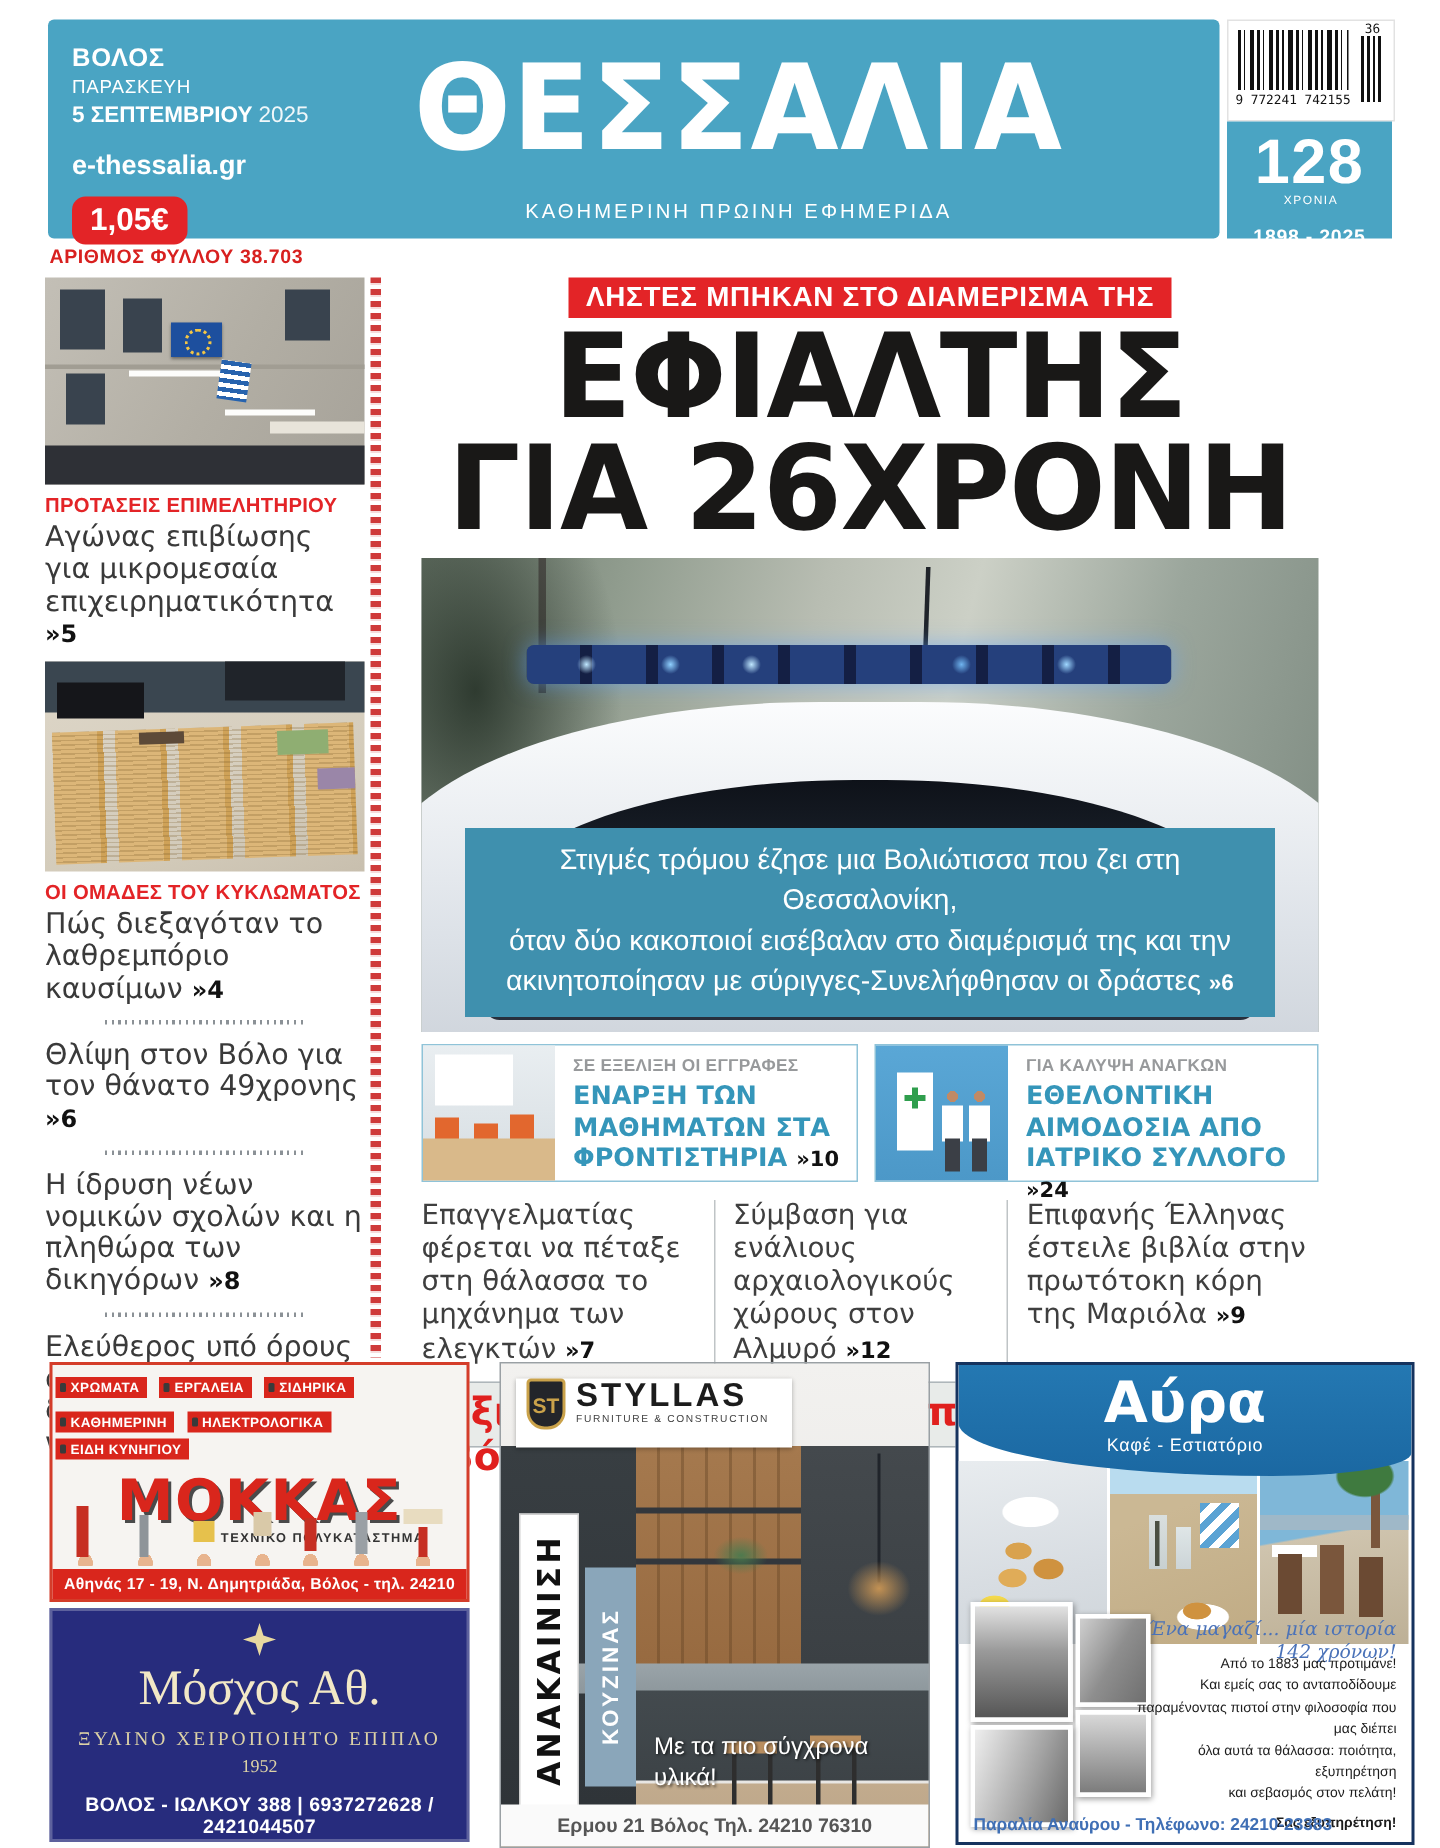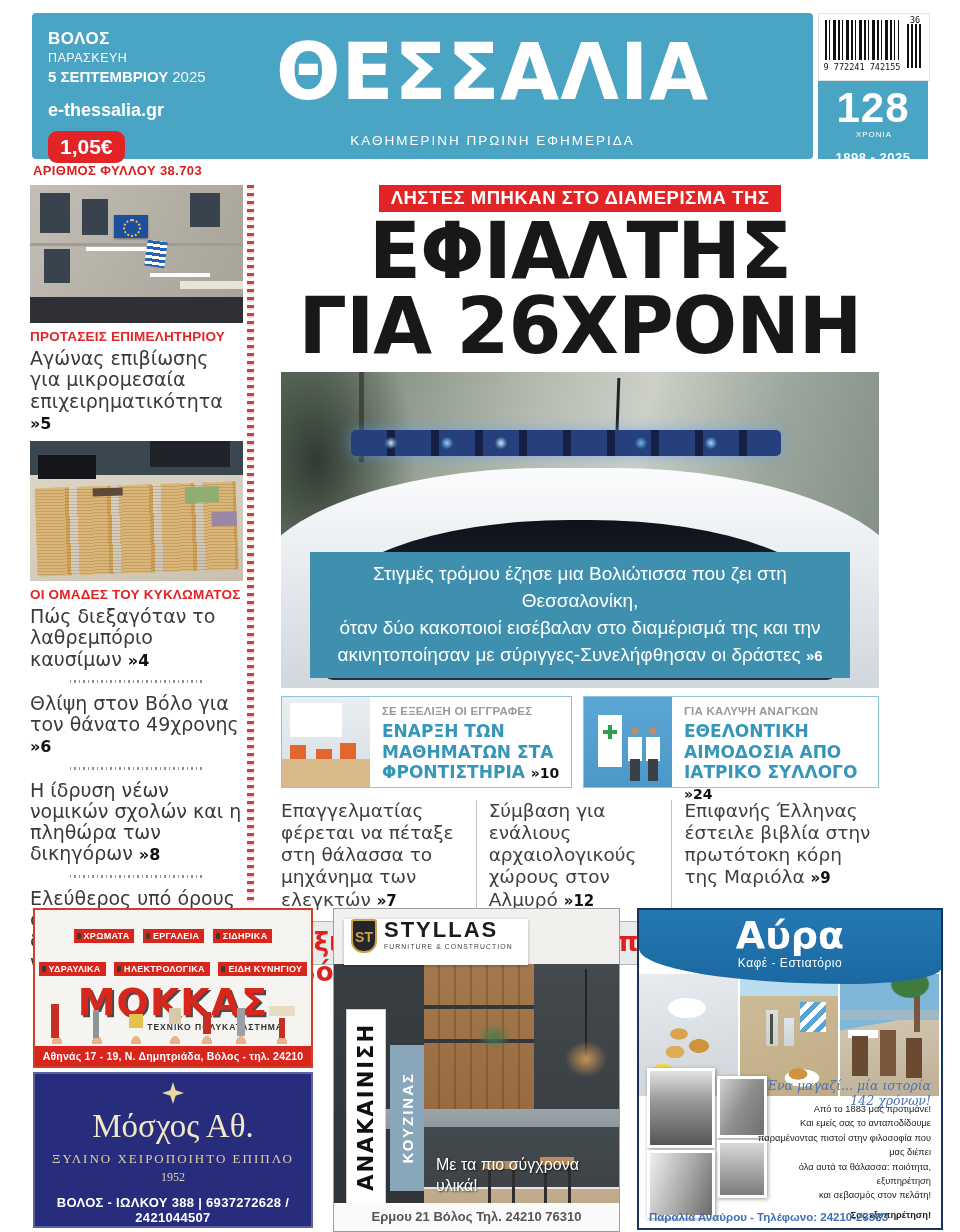--- a/index.html
+++ b/index.html
@@ -156,21 +156,21 @@
           font-family:"DejaVu Sans",sans-serif;}
   #banner-text .pg{color:#333;font-size:16px;}
   #banner-photo{position:absolute;right:5px;top:4px;width:82px;height:34px;background:
       linear-gradient(#d8dde2,#d8dde2) 58px 0/4px 34px no-repeat,
       radial-gradient(16px 20px at 42px 18px,#23262e 60%,rgba(0,0,0,0) 65%),
       linear-gradient(100deg,#9aa5b0,#5b6670);}
 
   
   
   #ad-mokkas{left:33px;top:908px;width:280px;height:160px;background:#f6f4f1;border:2px solid #d43d2a;box-sizing:border-box;}
-  .chiprow{text-align:center;margin-top:15px;}
+  .chiprow{margin-top:5px;}
   .chip{display:inline-block;background:#d9261c;color:#fff;font-weight:bold;font-size:9px;
         padding:2px 5px 2px 10px;margin:0 2px;position:relative;letter-spacing:.3px;}
   .chip::before{content:"";position:absolute;left:3px;top:4px;width:4px;height:6px;background:#3a3a3a;border-radius:1px;}
   #mokkas-name{text-align:center;color:#d9261c;font-weight:800;font-size:38px;line-height:1;
         margin-top:7px;font-family:"DejaVu Sans",sans-serif;letter-spacing:1px;text-shadow:2px 2px 0 #4a4a4a;}
   #mokkas-tag{text-align:right;color:#333;font-weight:bold;font-size:8.5px;letter-spacing:1px;margin:1px 28px 0 0;}
   #mokkas-tools{position:absolute;left:6px;right:6px;bottom:22px;height:40px;background:
       linear-gradient(#c62f23,#c62f23) 10px 0/8px 34px no-repeat,
       linear-gradient(#8e9499,#8e9499) 52px 6px/6px 28px no-repeat,
       linear-gradient(#e6c14c,#e6c14c) 88px 10px/14px 14px no-repeat,
@@ -400,21 +400,21 @@
     </div>
   </main>
 
   <div id="ad-mokkas" class="abs">
     <div class="chiprow">
       <span class="chip">ΧΡΩΜΑΤΑ</span>
       <span class="chip">ΕΡΓΑΛΕΙΑ</span>
       <span class="chip">ΣΙΔΗΡΙΚΑ</span>
     </div>
     <div class="chiprow">
-      <span class="chip">ΥΔΡΑΥΛΙΚΑ</span>
+      <span class="chip">ΚΑΘΗΜΕΡΙΝΗ</span>
       <span class="chip">ΗΛΕΚΤΡΟΛΟΓΙΚΑ</span>
       <span class="chip">ΕΙΔΗ ΚΥΝΗΓΙΟΥ</span>
     </div>
     <div id="mokkas-name">ΜΟΚΚΑΣ</div>
     <div id="mokkas-tag">ΤΕΧΝΙΚΟ ΠΟΛΥΚΑΤΑΣΤΗΜΑ</div>
     <div id="mokkas-tools"></div>
     <div id="mokkas-addr">Αθηνάς 17 - 19, Ν. Δημητριάδα, Βόλος  -  τηλ. 24210 46622</div>
   </div>
 
   <div id="ad-mosxos" class="abs">

